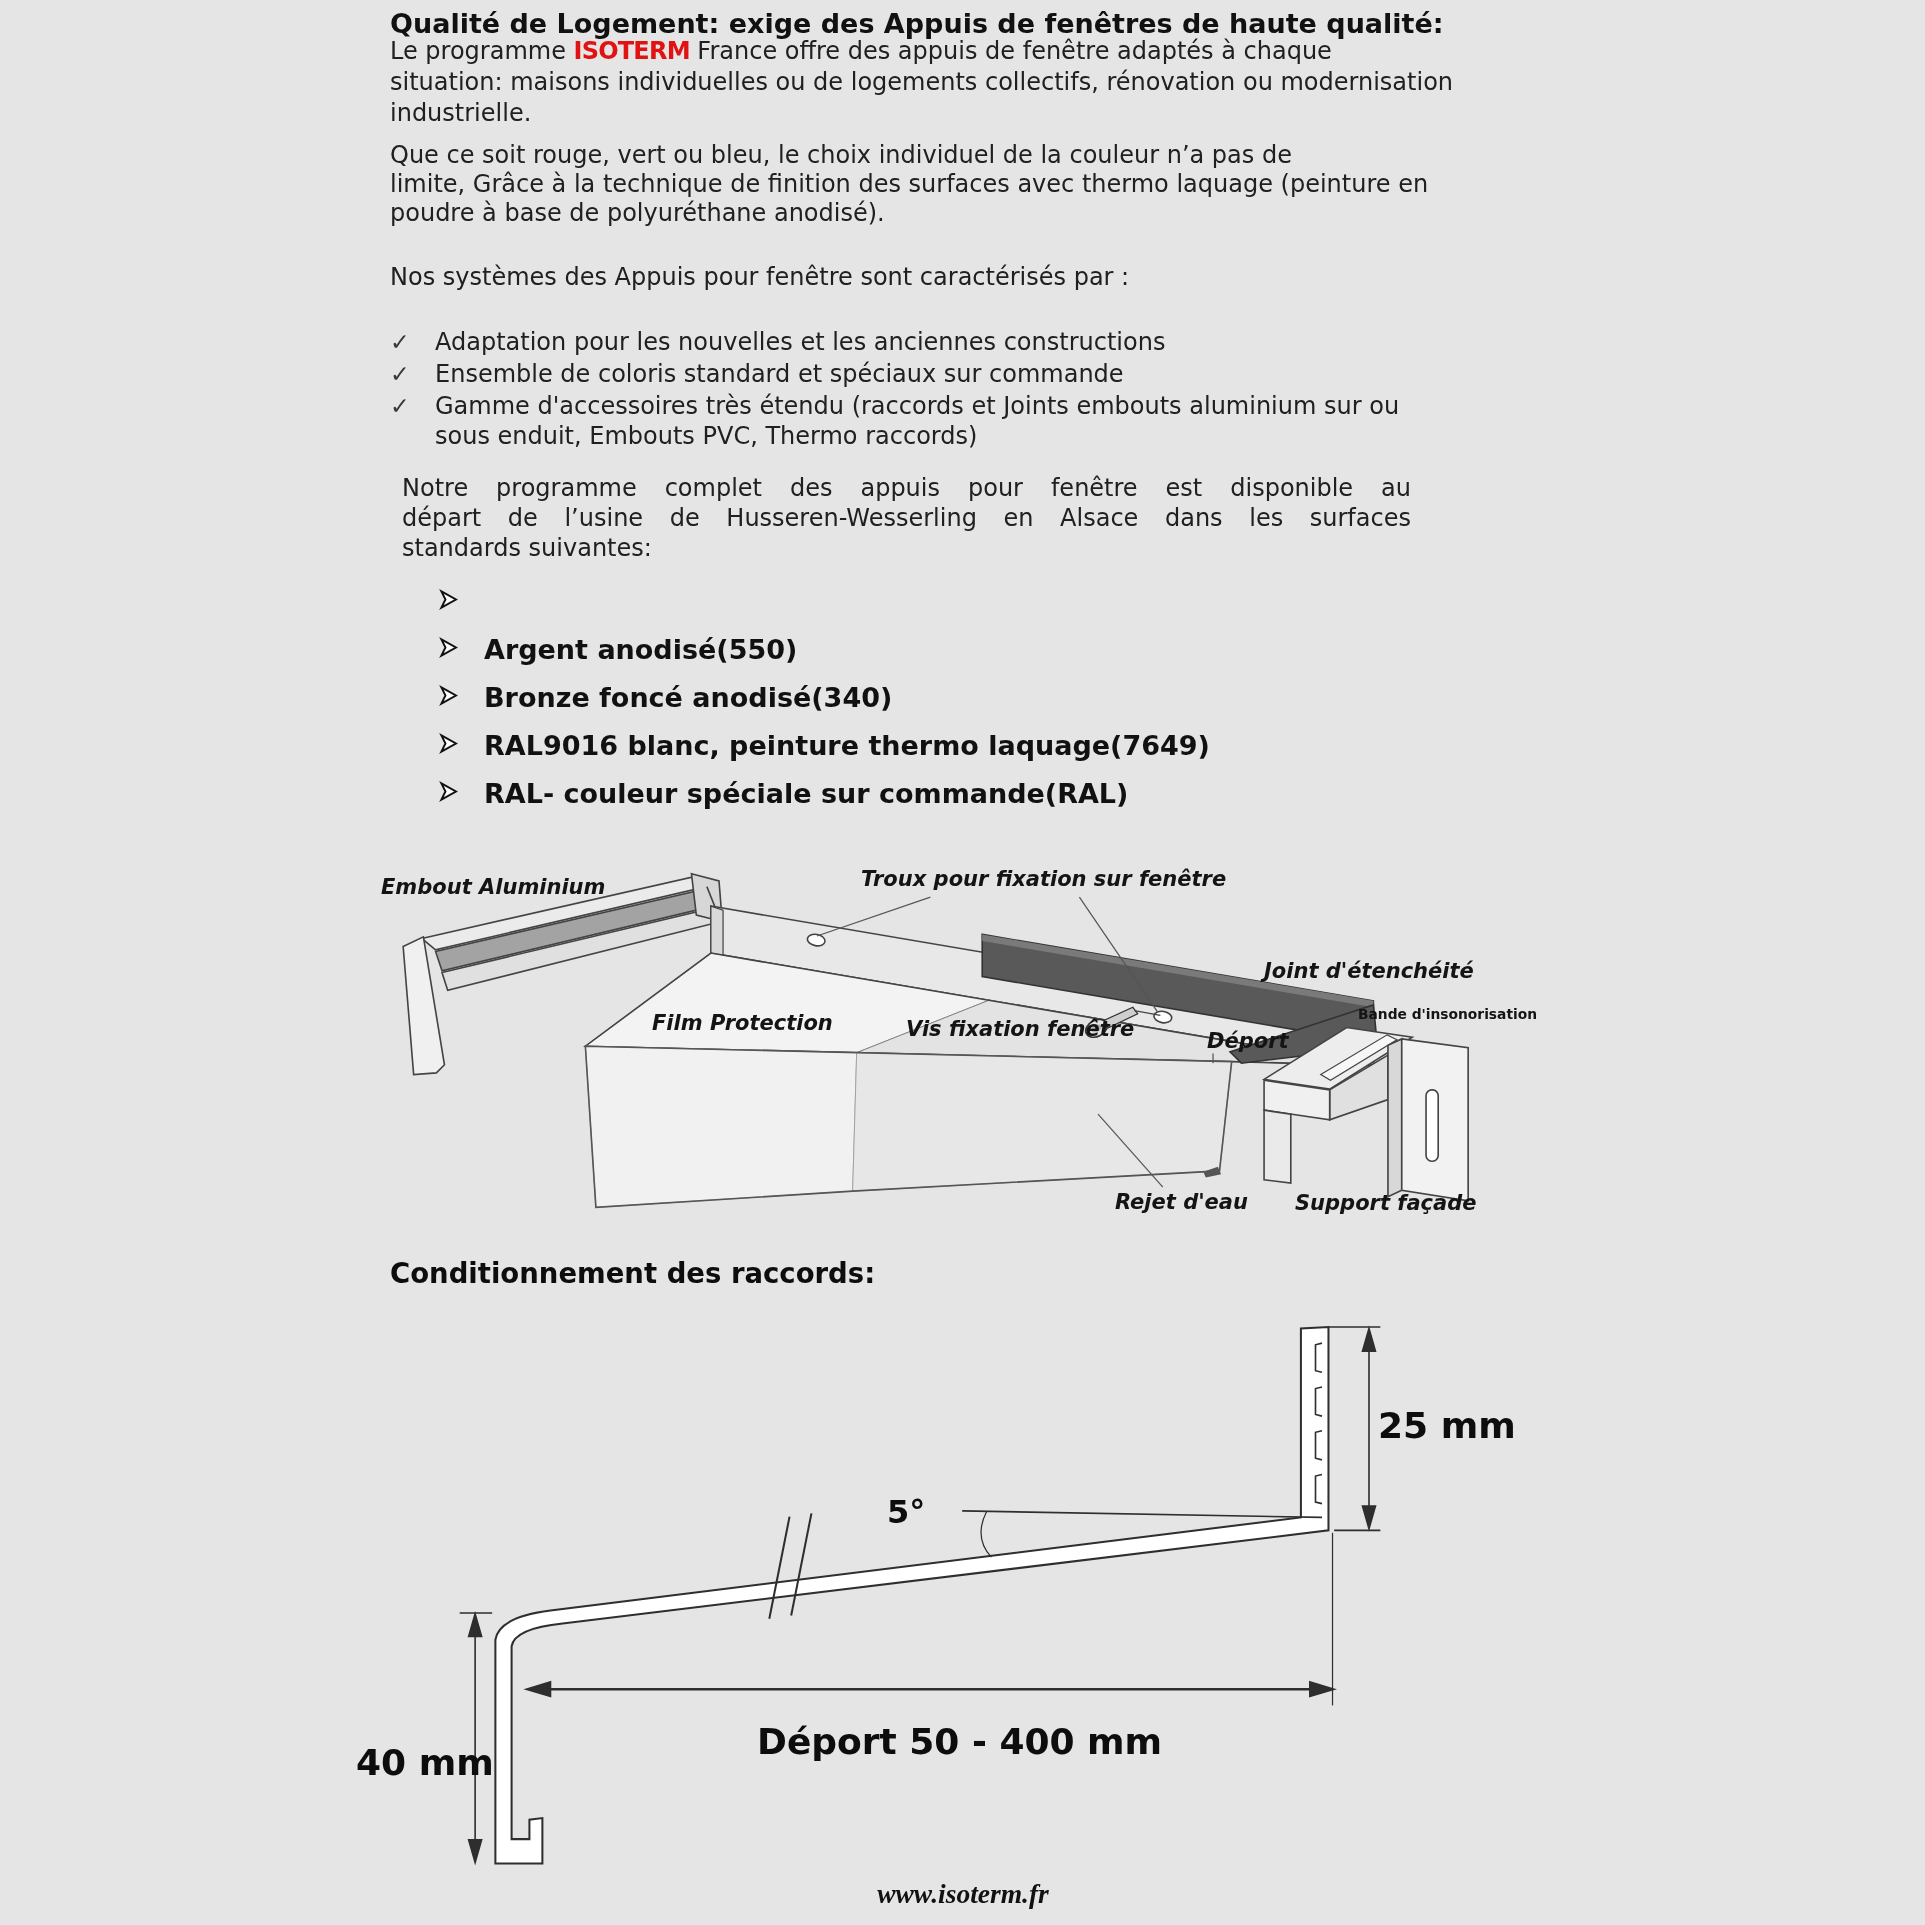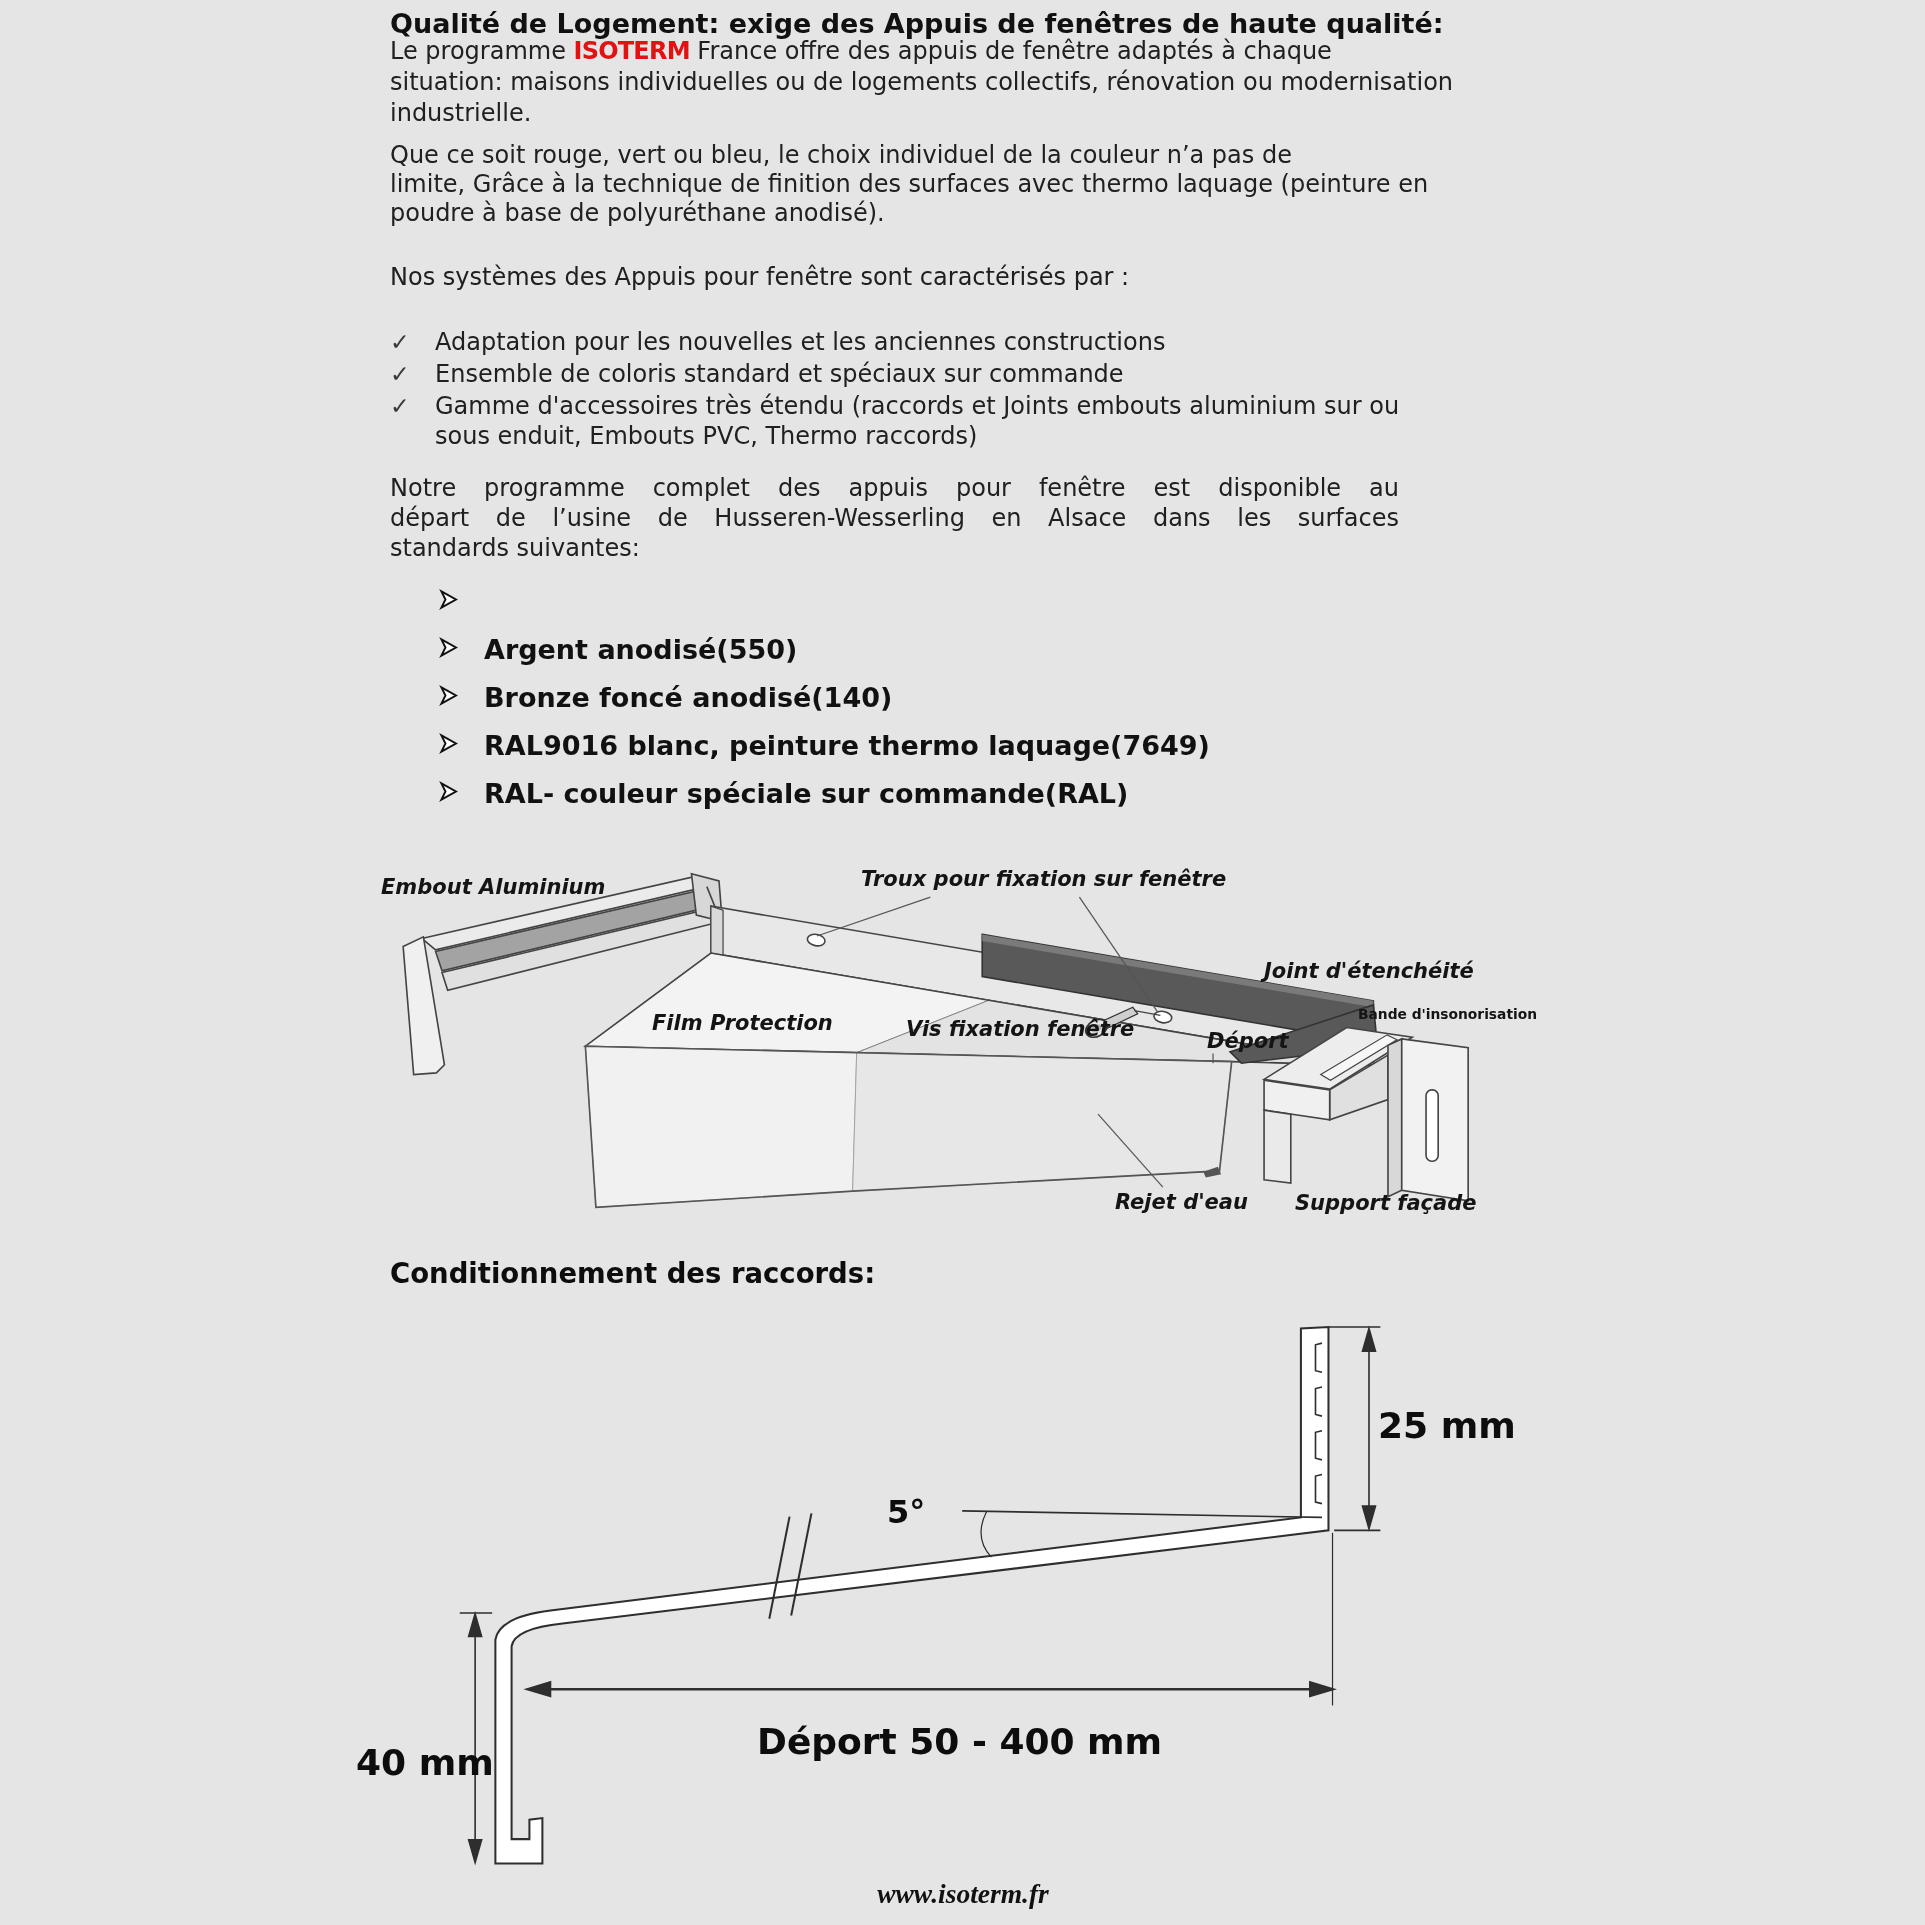--- a/index.html
+++ b/index.html
@@ -10,21 +10,21 @@
   .doc-title{position:absolute;left:0;top:8px;font-size:27px;font-weight:bold;color:#111;white-space:nowrap;}
   .p1{position:absolute;left:0;top:36px;font-size:24px;line-height:31px;white-space:nowrap;}
   .p2{position:absolute;left:0;top:141px;font-size:24px;line-height:29px;white-space:nowrap;}
   .p3{position:absolute;left:0;top:263px;font-size:24px;white-space:nowrap;}
   .logo-red{color:#e11212;font-weight:bold;letter-spacing:-0.8px;}
   .checklist{position:absolute;left:0;top:326px;font-size:24px;}
   .chk-row{display:flex;align-items:flex-start;line-height:32px;}
   .chk-glyph{width:45px;flex:0 0 45px;color:#3a3a3a;font-size:23.5px;}
   .chk-text{white-space:nowrap;}
   .chk-text .l2{line-height:29px;}
-  .p4{position:absolute;left:0;top:473px;width:1009px;font-size:24px;line-height:30px;}
+  .p4{position:absolute;left:12px;top:473px;width:1009px;font-size:24px;line-height:30px;}
   .jline{text-align:justify;text-align-last:justify;}
   .finishes{position:absolute;left:49px;top:577px;}
   .fin-row{display:flex;align-items:center;height:48px;}
   .fin-bullet{width:45px;flex:0 0 45px;}
   .fin-text{font-size:27px;font-weight:bold;color:#111;white-space:nowrap;}
   
   .diagram3d{position:absolute;left:0;top:851px;width:1926px;height:409px;}
   .dsvg{position:absolute;left:373px;top:0;}
   .dlabel{position:absolute;font-size:21px;font-weight:bold;font-style:italic;color:#141414;white-space:nowrap;}
   .dlabel-small{position:absolute;font-size:13.8px;font-weight:bold;color:#141414;white-space:nowrap;}
@@ -95,21 +95,21 @@
       <div class="fin-row">
         <span class="fin-bullet"><svg width="19.4" height="21" viewBox="0 0 24 26">
               <path d="M3 3 L21 13 L3 23 L8 13 Z" fill="#ffffff" stroke="#111" stroke-width="2.4"></path>
             </svg></span>
         <span class="fin-text">Argent anodisé(550)</span>
       </div>
       <div class="fin-row">
         <span class="fin-bullet"><svg width="19.4" height="21" viewBox="0 0 24 26">
               <path d="M3 3 L21 13 L3 23 L8 13 Z" fill="#ffffff" stroke="#111" stroke-width="2.4"></path>
             </svg></span>
-        <span class="fin-text">Bronze foncé anodisé(140)</span>
+        <span class="fin-text">Bronze foncé anodisé(340)</span>
       </div>
       <div class="fin-row">
         <span class="fin-bullet"><svg width="19.4" height="21" viewBox="0 0 24 26">
               <path d="M3 3 L21 13 L3 23 L8 13 Z" fill="#ffffff" stroke="#111" stroke-width="2.4"></path>
             </svg></span>
         <span class="fin-text">RAL9016 blanc, peinture thermo laquage(7649)</span>
       </div>
       <div class="fin-row">
         <span class="fin-bullet"><svg width="19.4" height="21" viewBox="0 0 24 26">
               <path d="M3 3 L21 13 L3 23 L8 13 Z" fill="#ffffff" stroke="#111" stroke-width="2.4"></path>

